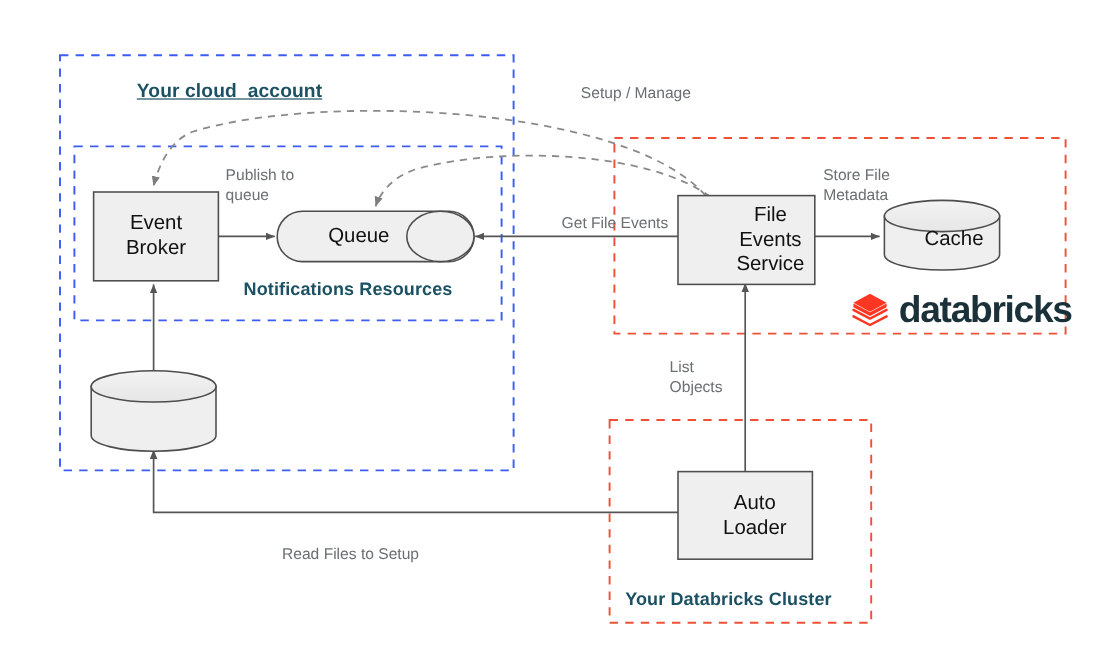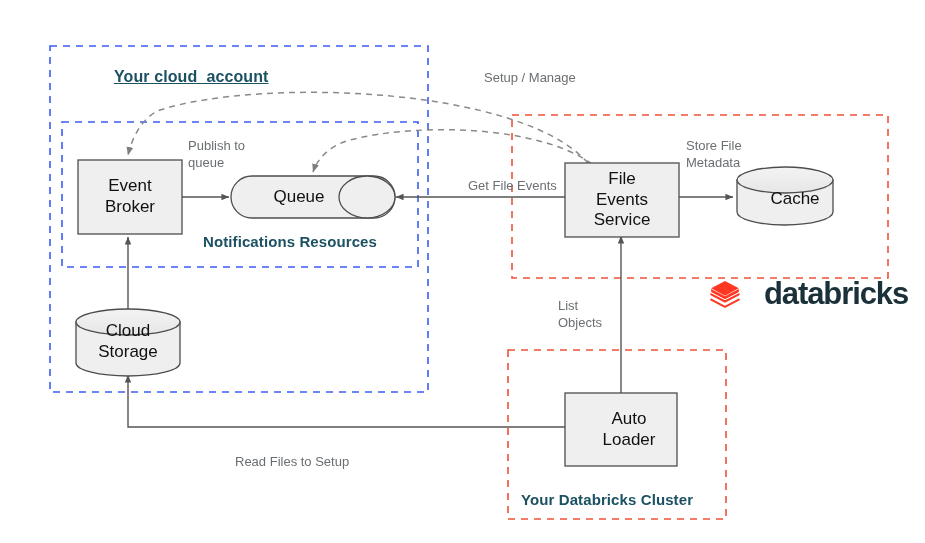--- a/index.html
+++ b/index.html
@@ -54,22 +54,21 @@
     white-space: pre;
   }
   .zone-label.big {
     font-size: 16px;
     text-decoration: underline;
   }
   .brand {
     position: absolute;
     display: flex;
     align-items: center;
-    gap: 22px;
-    margin-top: 36px;
+    gap: 7px;
   }
   .brand-word {
     font-size: 31px;
     font-weight: 700;
     letter-spacing: -1.1px;
     color: #1b3139;
     line-height: 1;
   }
 </style>
 </head>
@@ -133,28 +132,26 @@
     </g>
 
     <rect x="565" y="393" width="112" height="73" fill="#efefef" stroke="#4d4d4d" stroke-width="1.3"></rect>
   </svg>
 
   <div class="node-label" style="left:78px; top:160px; width:104px; height:74px;text-align:center;">Event
 Broker</div>
 
   <div class="node-label" style="left:231px; top:176px; width:136px; height:42px;">Queue</div>
 
-  <div class="node-label" style="left:565px; top:163px; width:114px; height:74px;">File
+  <div class="node-label" style="left:565px; top:163px; width:114px; height:74px;padding-left:20px;">File
 Events
 Service</div>
 
   <div class="node-label" style="left:737px; top:180px; width:116px; height:38px;">Cache</div>
 
-  <div class="node-label" style="left:76px; top:318px; width:104px; height:48px;">Cloud
-Storage</div>
 
   <div class="node-label" style="left:565px; top:393px; width:128px; height:73px;">Auto
 Loader</div>
 
   <div class="edge-label" style="left:188px; top:138px;">Publish to
 queue</div>
 
   <div class="edge-label" style="left:438px; top:70px;margin-left:46px;">Setup / Manage</div>
 
   <div class="edge-label" style="left:468px; top:178px;">Get File Events</div>

